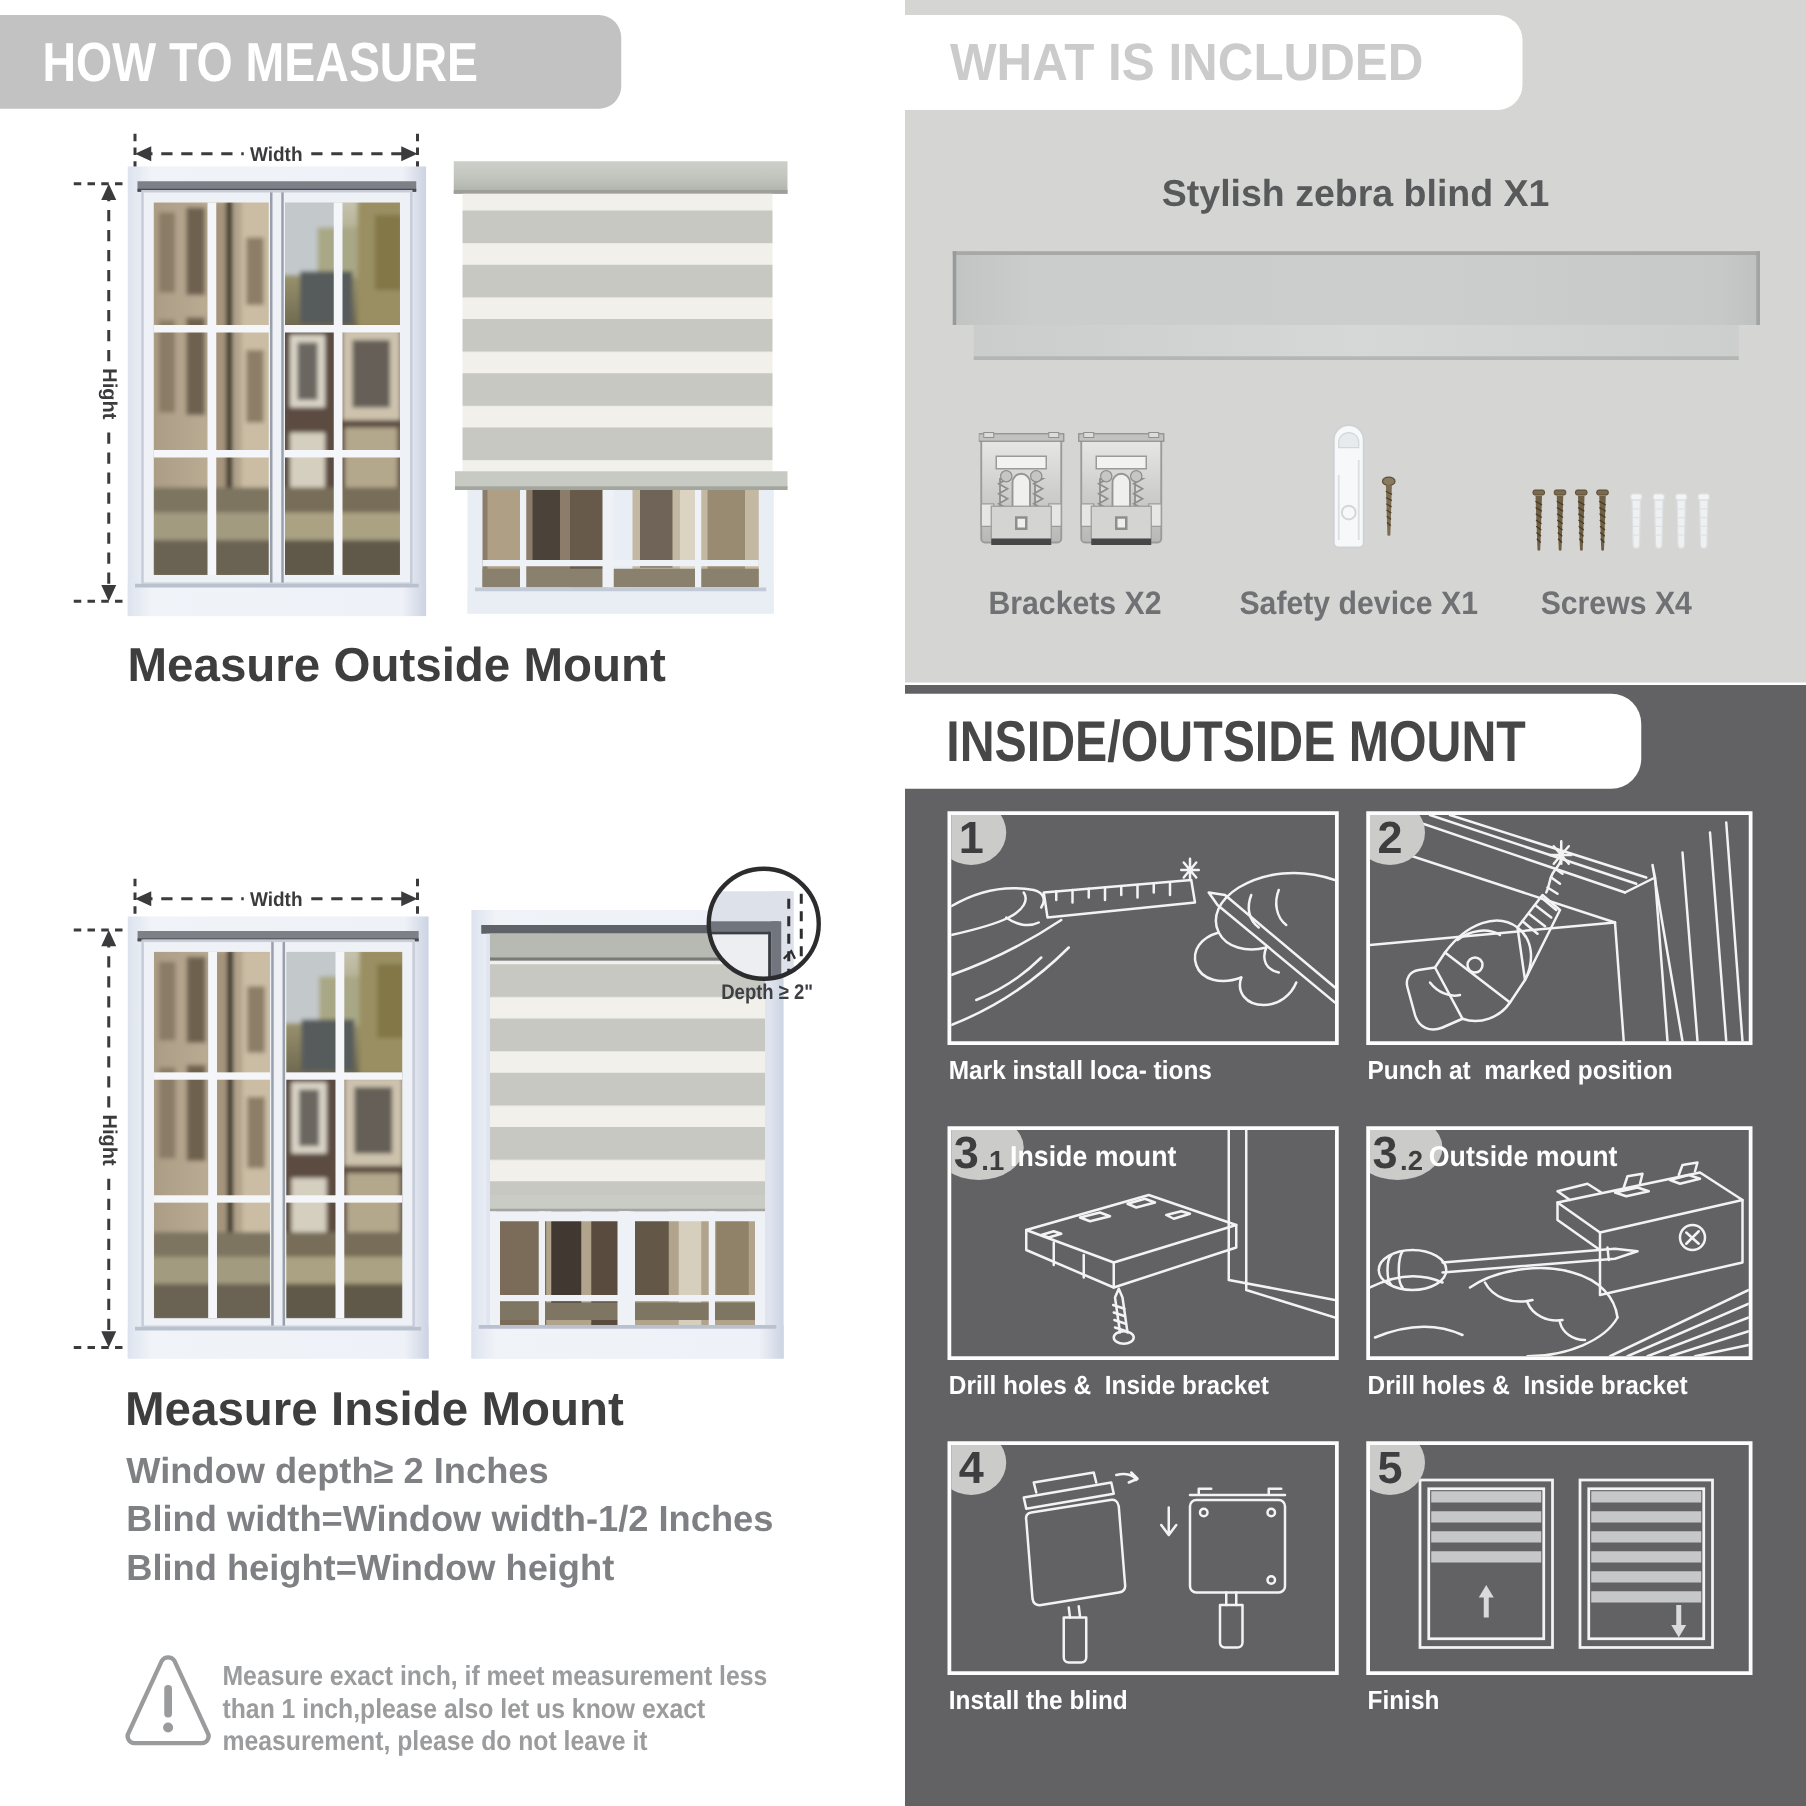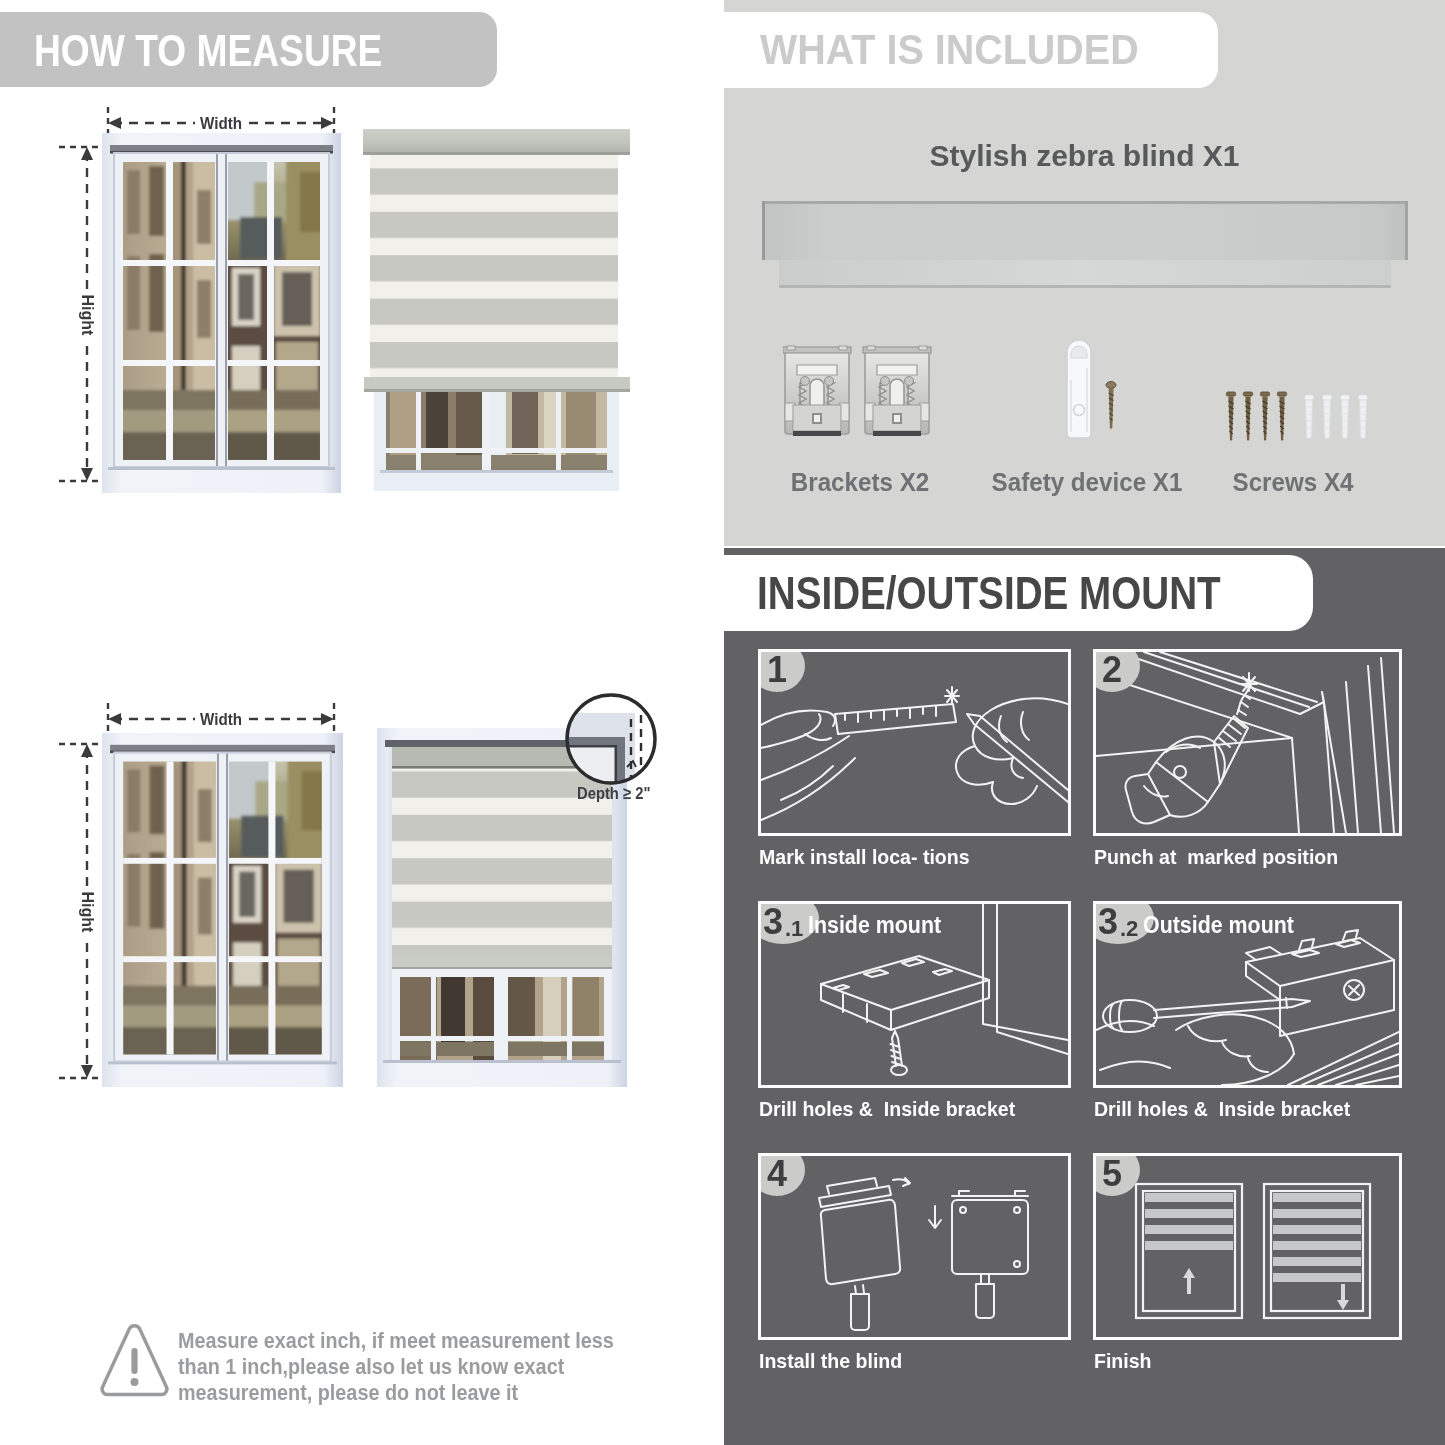--- a/index.html
+++ b/index.html
@@ -175,20 +175,21 @@
         <rect x="122" y="267" width="9" height="78"></rect>
         <rect x="56" y="267" width="5" height="78"></rect>
         <rect x="196" y="267" width="5" height="78"></rect>
         <rect x="26" y="323" width="221" height="5"></rect>
       </g>
       <rect x="14" y="345" width="245" height="21" fill="#e9edf4"></rect>
       <rect x="20" y="345" width="233" height="3" fill="#c3cad7"></rect>
     </svg>
   </div>
 
+  <div class="abs h2" style="left:102px;top:512px">Measure Outside Mount</div>
 
   <div class="abs" style="left:97px;top:702px">
     <svg width="248" height="34" viewBox="0 0 248 34">
       <g stroke="#3b3b3d" stroke-width="2.4" fill="none">
         <line x1="11" y1="1" x2="11" y2="33" stroke-dasharray="6 5"></line>
         <line x1="237" y1="1" x2="237" y2="33" stroke-dasharray="6 5"></line>
         <line x1="16" y1="17" x2="98" y2="17" stroke-dasharray="9 7"></line>
         <line x1="152" y1="17" x2="232" y2="17" stroke-dasharray="9 7"></line>
       </g>
       <polygon points="11,17 24,11 24,23" fill="#3b3b3d"></polygon>
@@ -268,20 +269,22 @@
         <rect x="51.5" y="54" width="2.5" height="46" fill="#3c4046"></rect>
         <line x1="68" y1="28" x2="68" y2="96" stroke="#2e2e30" stroke-width="2.4" stroke-dasharray="8 6"></line>
         <line x1="78" y1="24" x2="78" y2="92" stroke="#2e2e30" stroke-width="2.4" stroke-dasharray="8 6"></line>
         <path d="M64 76 L70 70 L73 76" fill="none" stroke="#2e2e30" stroke-width="1.8"></path>
       </g>
       <circle cx="48" cy="48" r="44" fill="none" stroke="#2c2c2e" stroke-width="3.5"></circle>
     </svg>
   </div>
   <div class="abs" style="left:577px;top:784px;font-weight:bold;color:#3d3f44;font-size:17px;transform:scaleX(0.87);transform-origin:0 0">Depth ≥ 2"</div>
 
+  <div class="abs h2" style="left:100px;top:1107px">Measure Inside Mount</div>
+  <div class="abs body-line" style="left:101px;top:1158px">Window depth≥ 2 Inches<br>Blind width=Window width-1/2 Inches<br>Blind height=Window height</div>
 
   <div class="abs" id="warntri" style="left:96px;top:1322px">
     <svg width="76" height="78" viewBox="0 0 76 78">
       <path d="M33.5 6.5 a6 6 0 0 1 10 0 L70 64 a5.5 5.5 0 0 1 -5 8.5 L12 72.5 a5.5 5.5 0 0 1 -5 -8.5 Z" fill="none" stroke="#9a9b9d" stroke-width="3.4" stroke-linejoin="round"></path>
       <rect x="35.4" y="26" width="6.2" height="26" rx="3" fill="#9a9b9d"></rect>
       <circle cx="38.5" cy="60" r="4" fill="#9a9b9d"></circle>
     </svg>
   </div>
   <div class="abs" style="left:178px;top:1328px;font-weight:bold;color:#9b9c9e;font-size:22px;line-height:26px;transform:scaleX(0.9);transform-origin:0 0">Measure exact inch, if meet measurement less<br>than 1 inch,please also let us know exact<br>measurement, please do not leave it</div>
 

